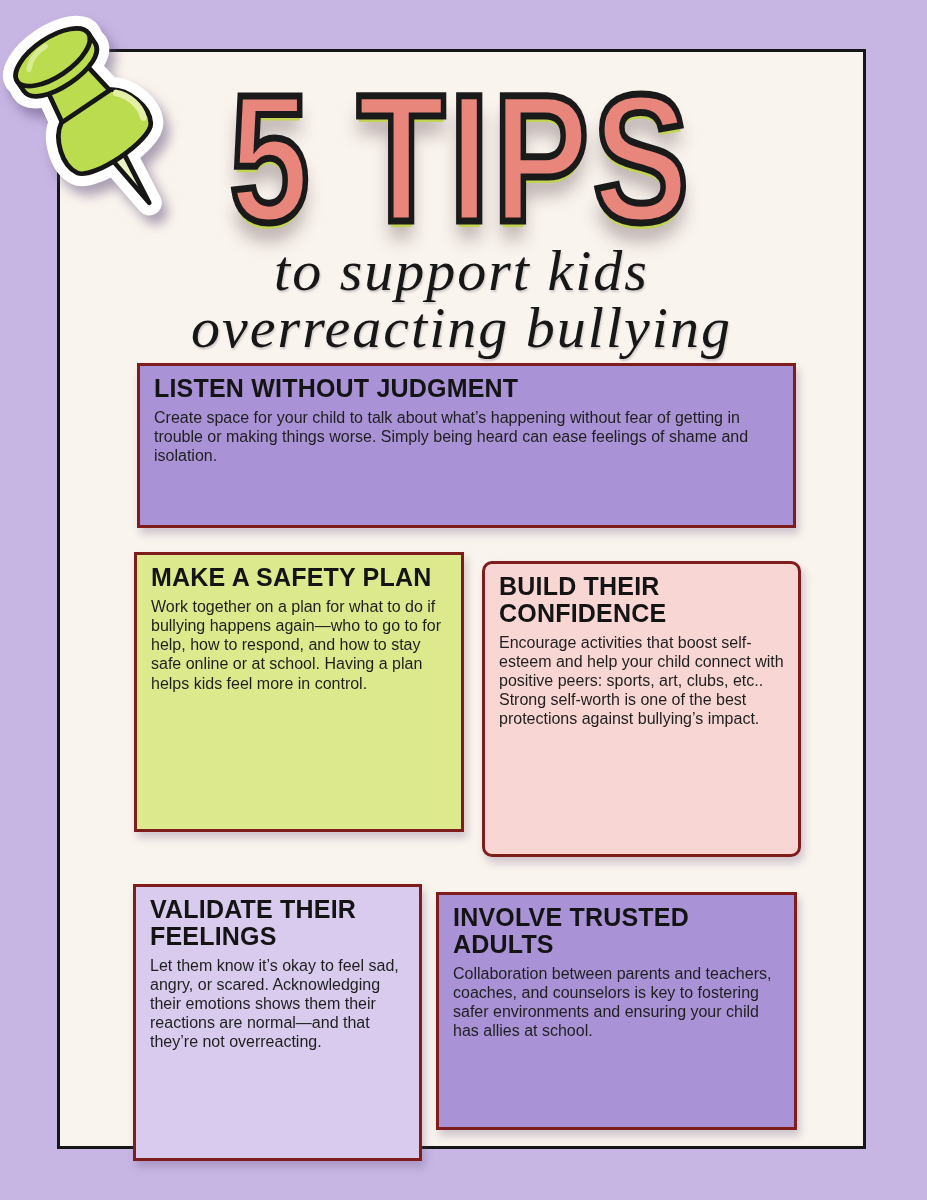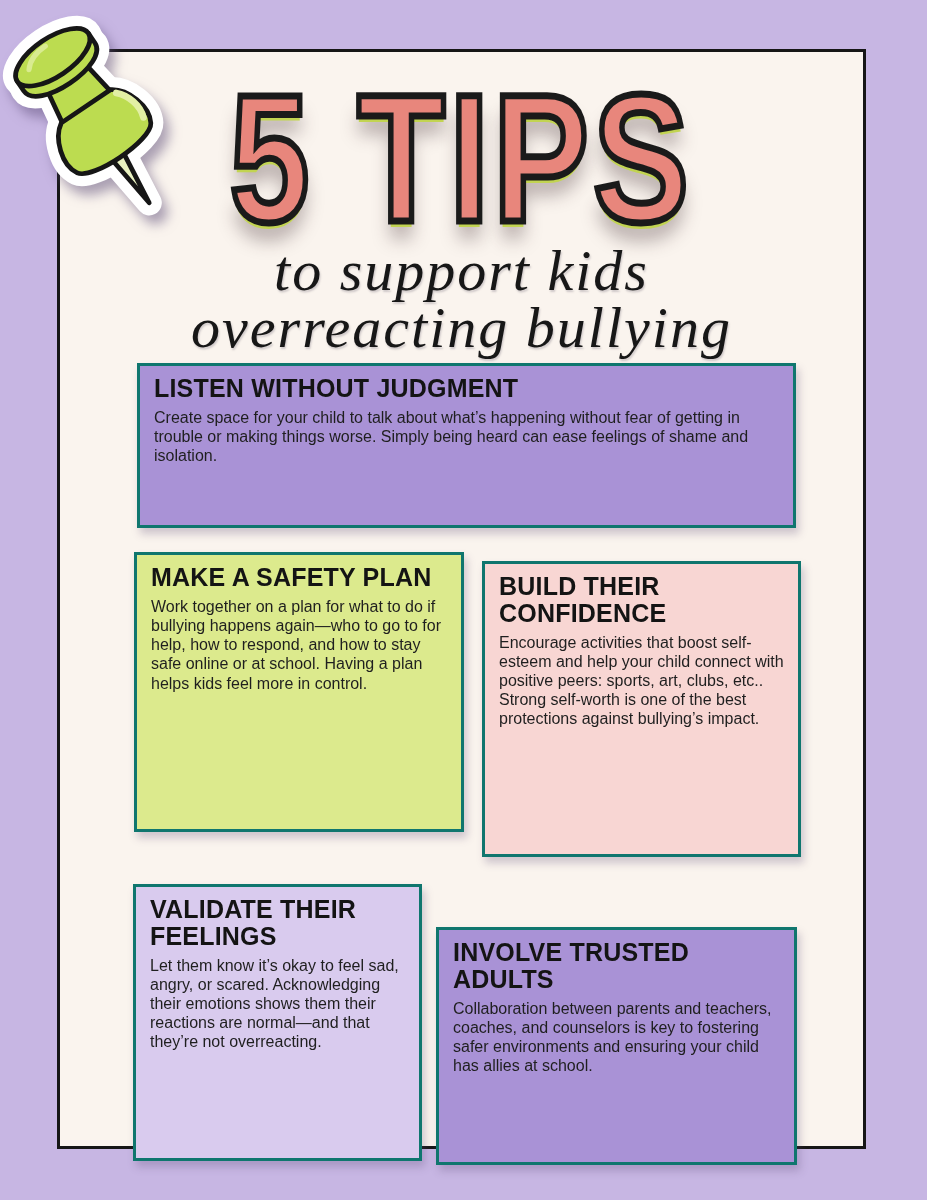--- a/index.html
+++ b/index.html
@@ -38,40 +38,40 @@
     font-family:"Liberation Serif", serif;
     font-style:italic;
     font-size:58px;line-height:57px;
     letter-spacing:2px;
     color:#171717;
     text-shadow:1px 2px 2px rgba(80,70,90,0.25);
   }
   
   .tip{
     position:absolute;box-sizing:border-box;
-    border:3px solid #0f766e;
+    border:3px solid #7f1d1d;
     padding:9px 14px 10px 14px;
     box-shadow:3px 6px 8px rgba(94,74,120,0.28);
   }
   .tip h2{
     margin:0 0 6px 0;
     font-size:25px;line-height:1.07;
     letter-spacing:0.2px;
     color:#141414;
   }
   .tip p{
     margin:0;
     font-size:16px;line-height:1.2;
     color:#1f1f1f;
   }
   .tip-1{left:77px;top:311px;width:659px;min-height:165px;background:#a992d6;}
   .tip-2{left:74px;top:500px;width:330px;min-height:280px;background:#dcea8d;}
-  .tip-3{left:422px;top:509px;width:319px;min-height:296px;background:#f8d6d3;}
+  .tip-3{left:422px;top:509px;width:319px;min-height:296px;background:#f8d6d3;border-radius:10px;}
   .tip-4{left:73px;top:832px;width:289px;min-height:277px;background:#d9cbee;}
-  .tip-5{left:376px;top:840px;width:361px;min-height:238px;background:#a992d6;margin-top:35px;}
+  .tip-5{left:376px;top:840px;width:361px;min-height:238px;background:#a992d6;}
   
   .pushpin{
     position:absolute;left:2px;top:12px;
     filter:drop-shadow(6px 9px 6px rgba(92,76,120,0.5));
     z-index:5;
   }
 </style>
 </head>
 <body>
 

